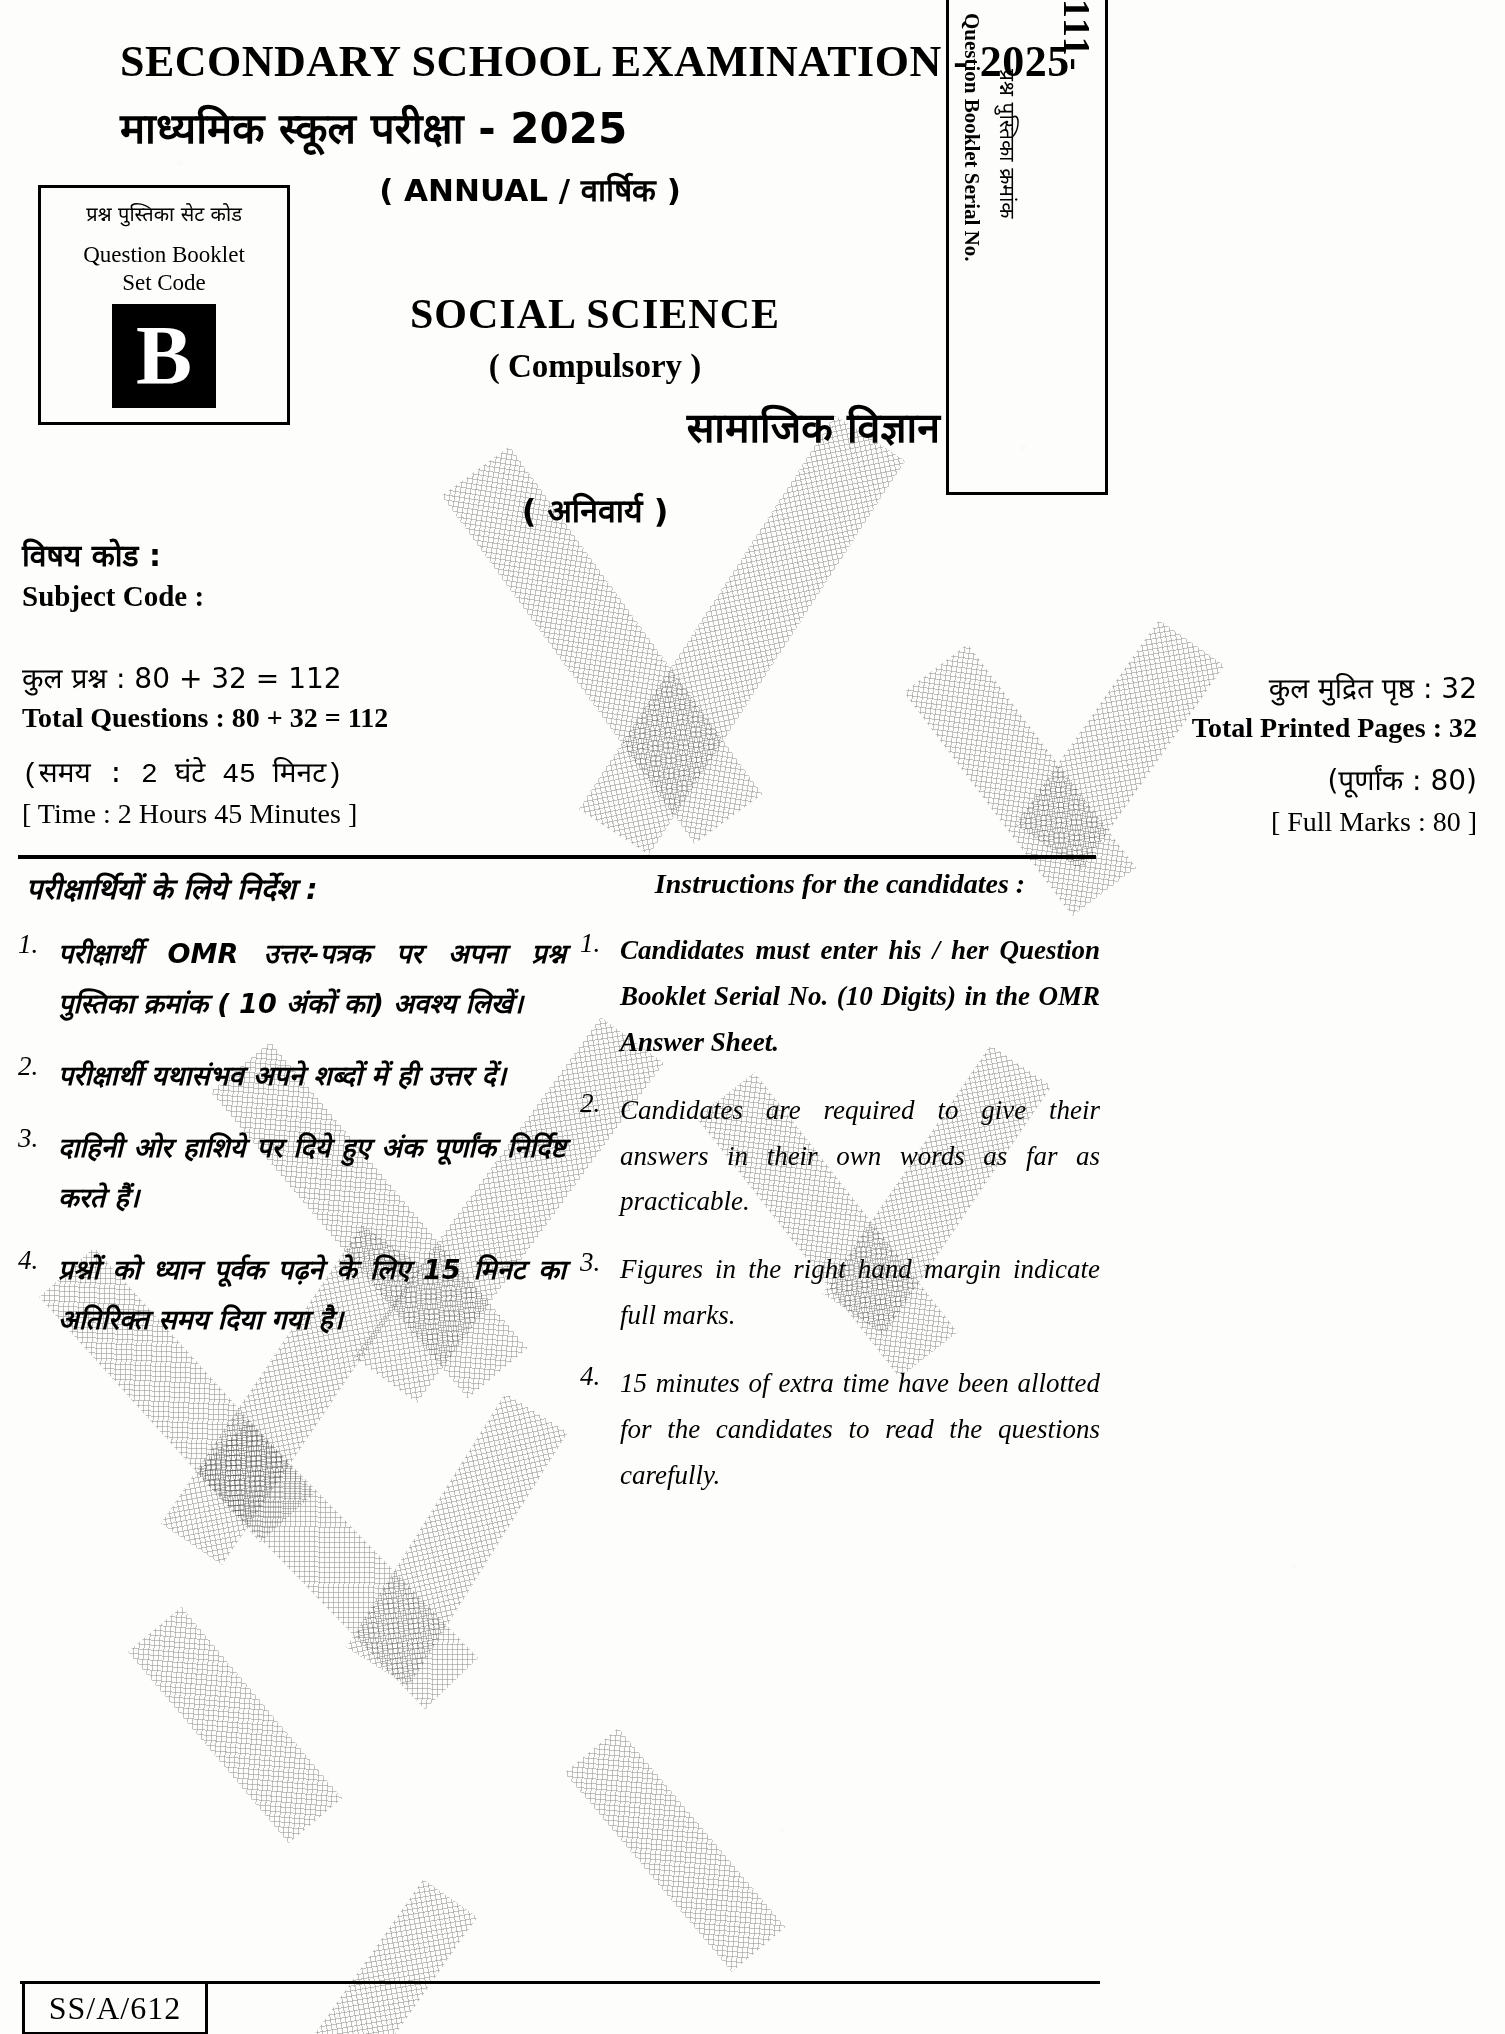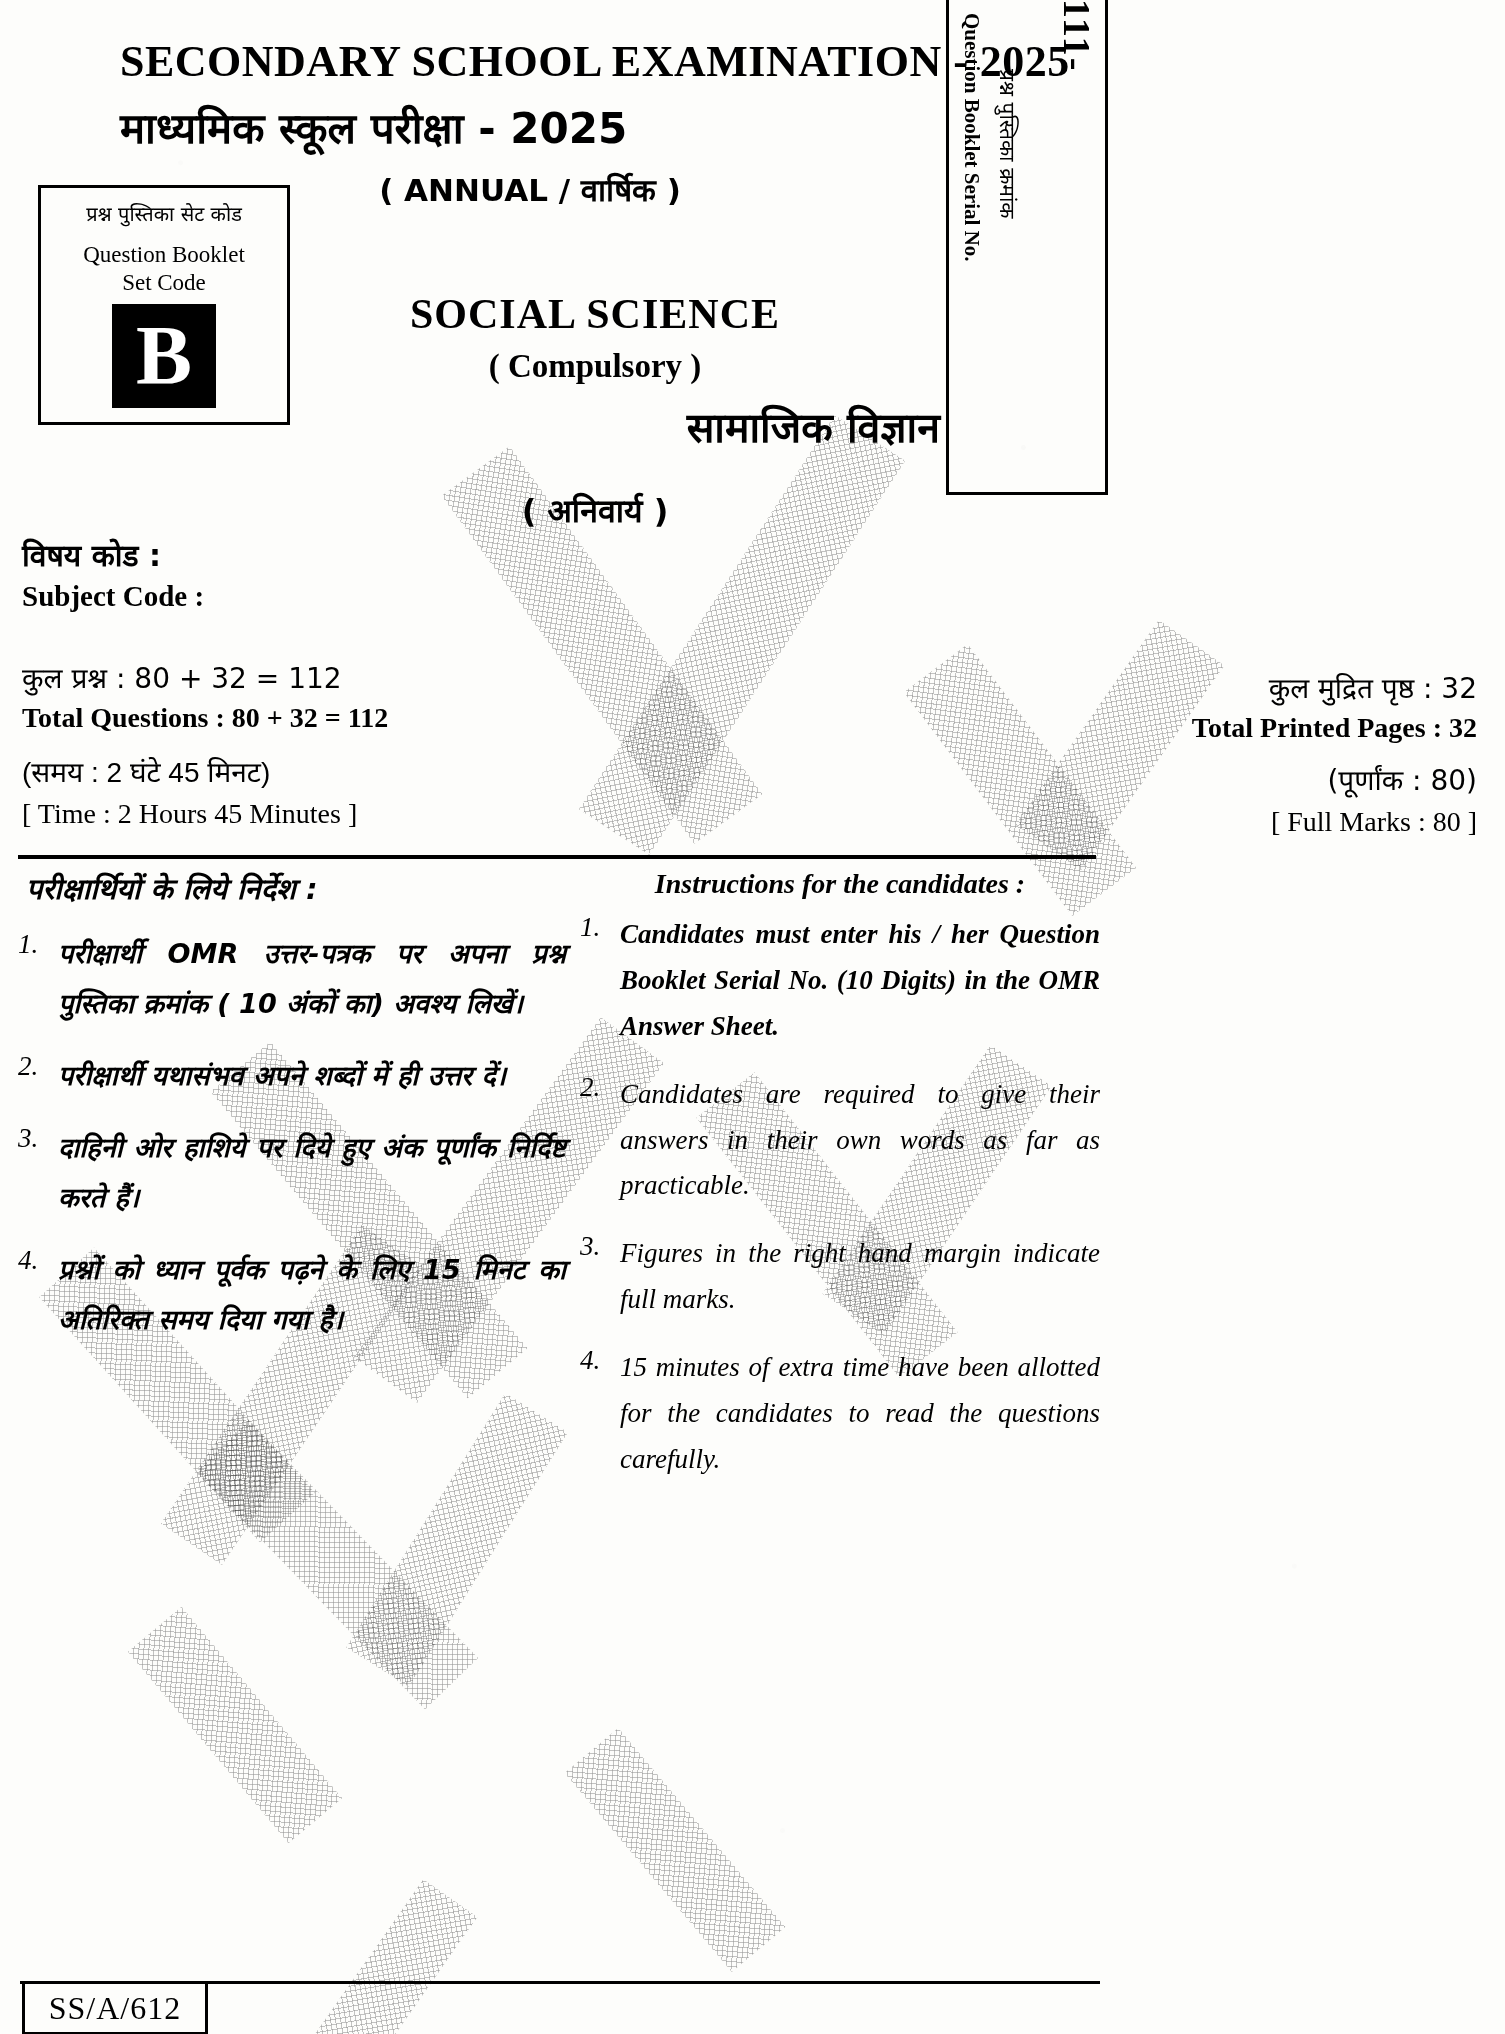--- a/index.html
+++ b/index.html
@@ -200,21 +200,21 @@
     position: absolute;
     left: 22px; top: 580px;
     font-size: 29px;
     font-weight: bold;
     text-align: center;
   }
 
   
   #tq-hi  { position: absolute; left: 22px; top: 658px; font-size: 28px; font-family: "DejaVu Sans", sans-serif; }
   #tq-en  { position: absolute; left: 22px; top: 702px; font-size: 28px; font-weight: bold; }
-  #time-hi{ position: absolute; left: 22px; top: 752px; font-size: 28px; font-family: Liberation Sans, sans-serif; }
+  #time-hi{ position: absolute; left: 22px; top: 752px; font-size: 28px; font-family: Liberation Mono, monospace; }
   #time-en{ position: absolute; left: 22px; top: 798px; font-size: 28px; }
 
   
   #tp-hi  { position: absolute; right: 28px; top: 668px; font-size: 28px; font-family: "DejaVu Sans", sans-serif; }
   #tp-en  { position: absolute; right: 28px; top: 712px; font-size: 28px; font-weight: bold; }
   #fm-hi  { position: absolute; right: 28px; top: 760px; font-size: 28px; font-family: "DejaVu Sans", sans-serif; }
   #fm-en  { position: absolute; right: 28px; top: 806px; font-size: 28px; }
 
   
   #divider {
@@ -239,21 +239,21 @@
     font-size: 29px;
     font-style: italic;
     font-weight: bold;
     font-family: "DejaVu Sans", sans-serif;
     margin: 0 0 22px 8px;
   }
   .instr-head-en {
     font-size: 28px;
     font-style: italic;
     font-weight: bold;
-    margin: 0 0 12px 0;
+    margin: 0 0 28px 0;
     text-align: center;
   }
   .instr-item {
     display: flex;
     margin-bottom: 22px;
   }
   .instr-num {
     width: 40px;
     flex: 0 0 40px;
     font-size: 27px;

